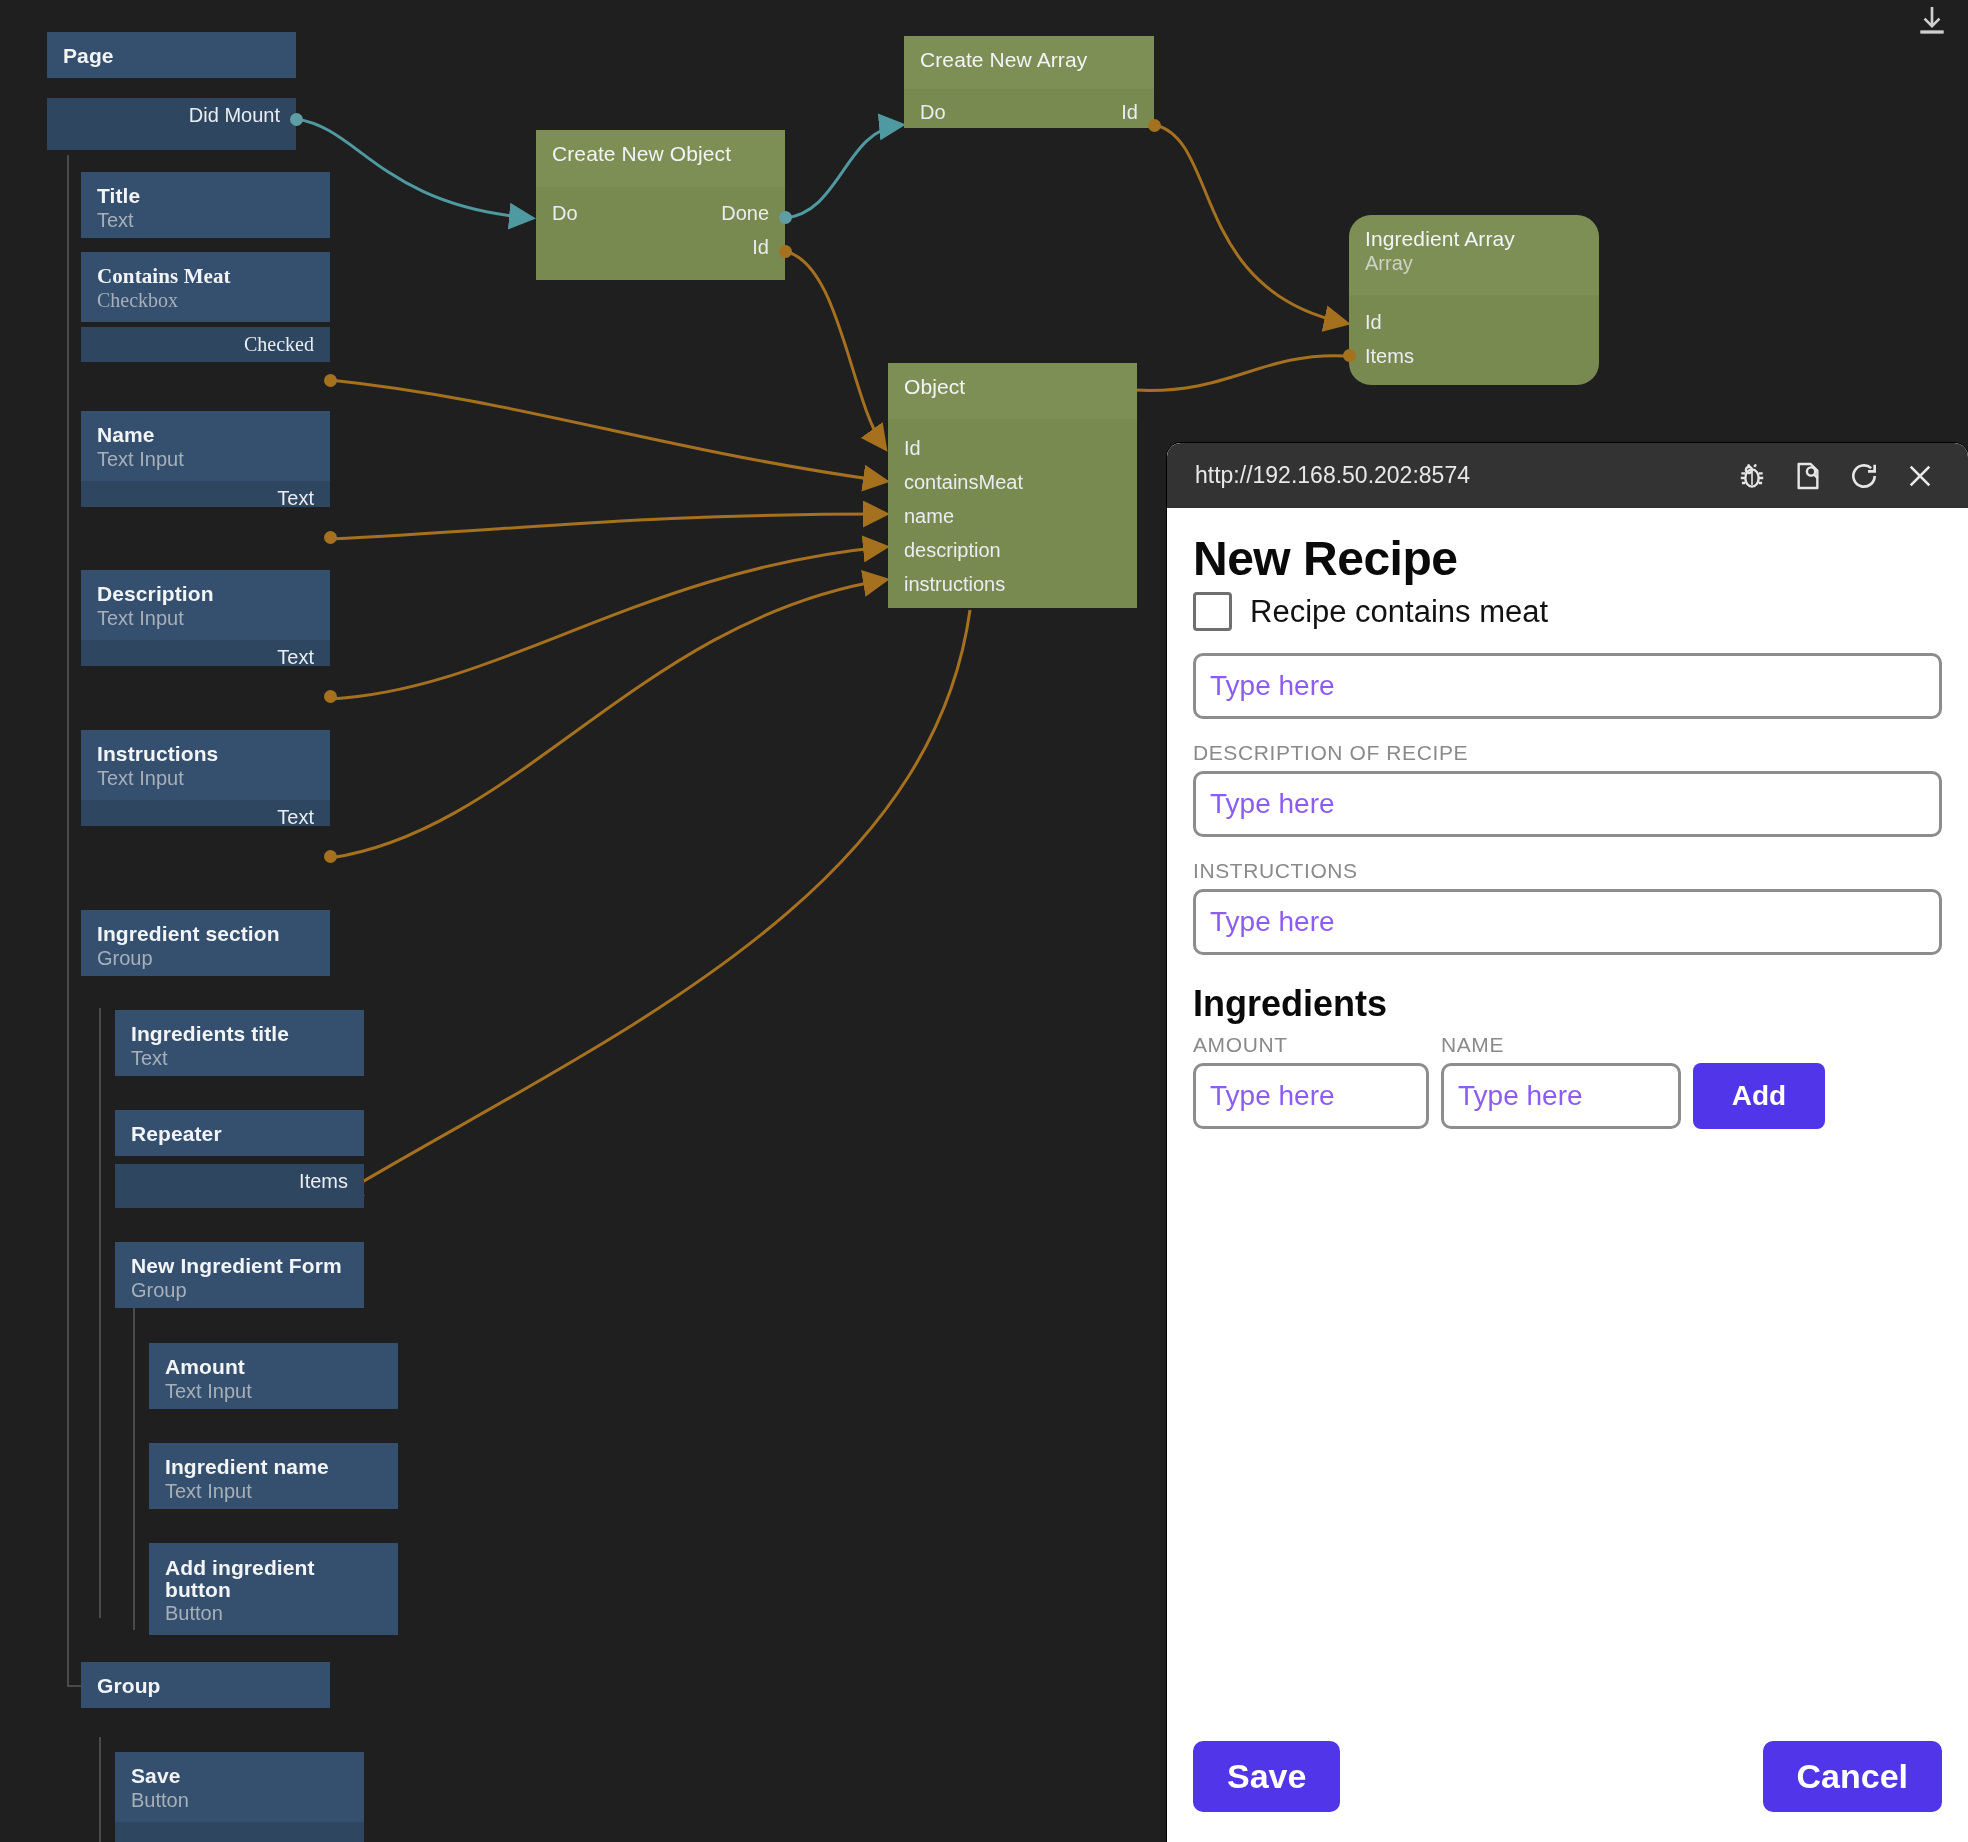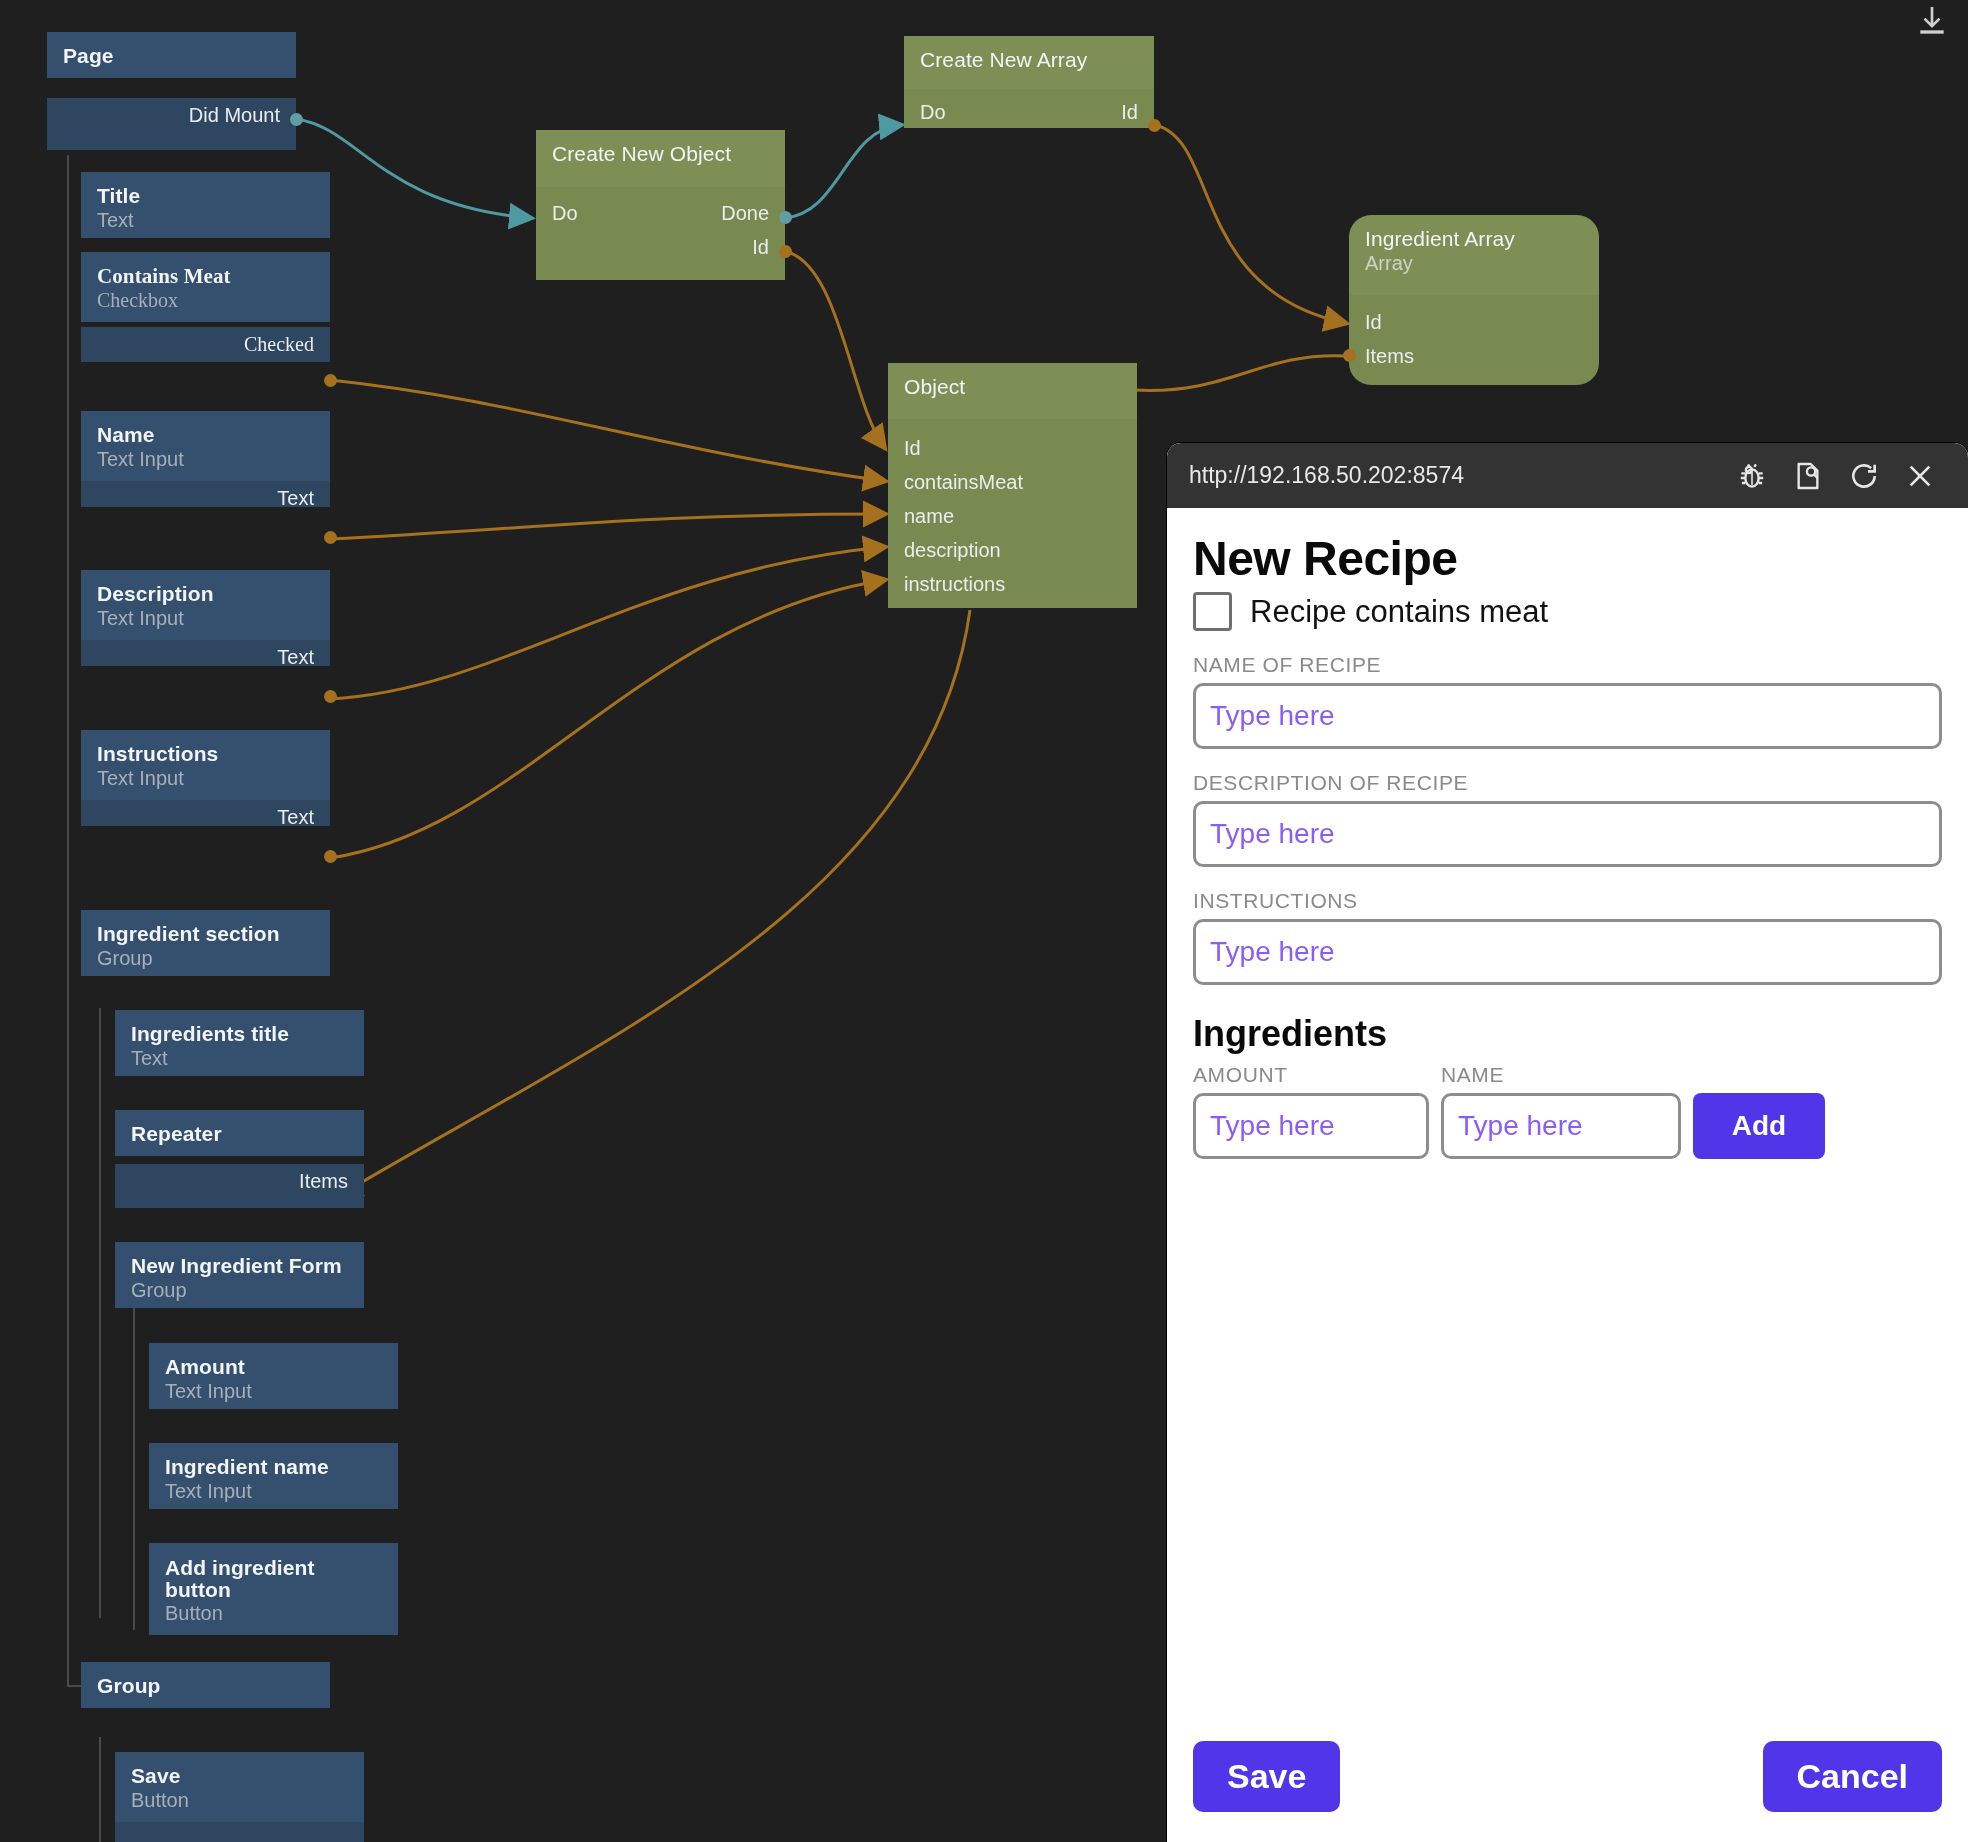--- a/index.html
+++ b/index.html
@@ -72,21 +72,21 @@
     background: #ffffff;
     border-radius: 14px 14px 0 0;
     box-shadow: 0 0 0 1px #000;
     overflow: hidden;
     display: flex; flex-direction: column;
   }
   #previewbar {
     height: 65px; flex: 0 0 65px;
     background: #333333;
     display: flex; align-items: center;
-    padding: 0 24px 0 22px;
+    padding: 0 24px 0 28px;
     border-radius: 14px 14px 0 0;
   }
   #url {
     color: #e8e8e8;
     font-size: 23px;
     flex: 1 1 auto;
     white-space: nowrap;
     overflow: hidden;
   }
   .barbtn {
@@ -426,21 +426,20 @@
     <div id="page">
 
       <div class="h1">New Recipe</div>
 
       <div class="checkrow">
         <div class="cbox"></div>
         <div class="checklabel">Recipe contains meat</div>
       </div>
 
       <div>
-        <div class="flabel">NAME OF RECIPE</div>
         <div class="finput">
           <span class="ph">Type here</span>
         </div>
       </div>
 
       <div>
         <div class="flabel">DESCRIPTION OF RECIPE</div>
         <div class="finput">
           <span class="ph">Type here</span>
         </div>

